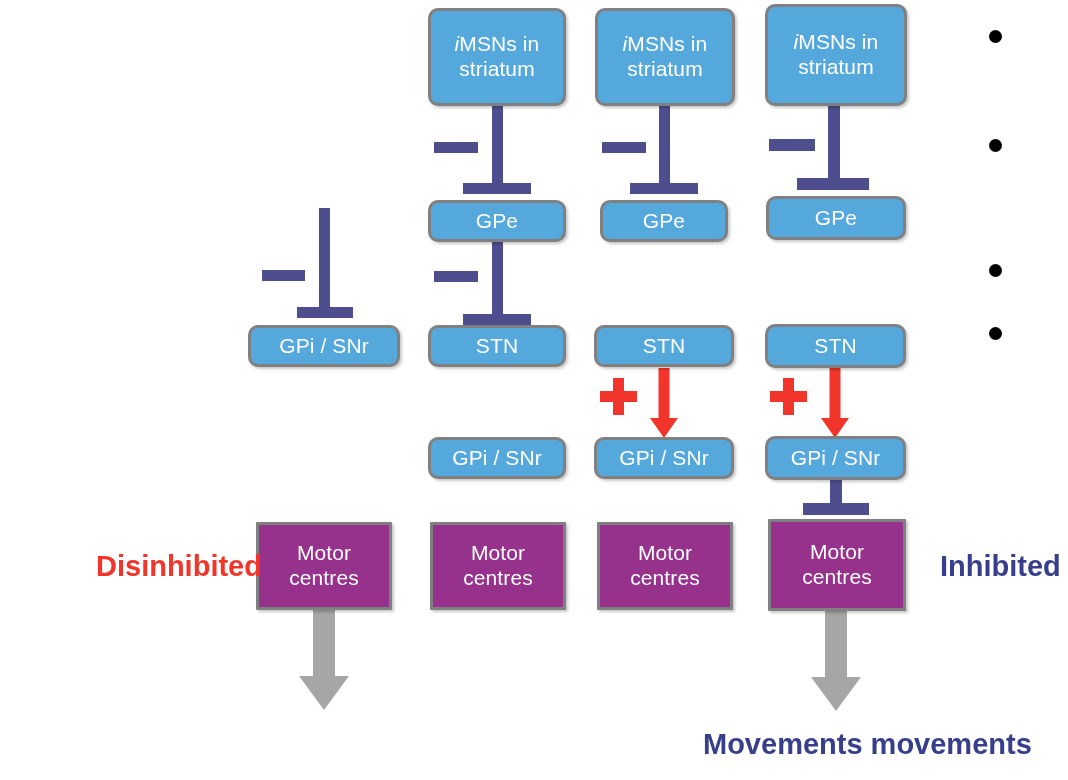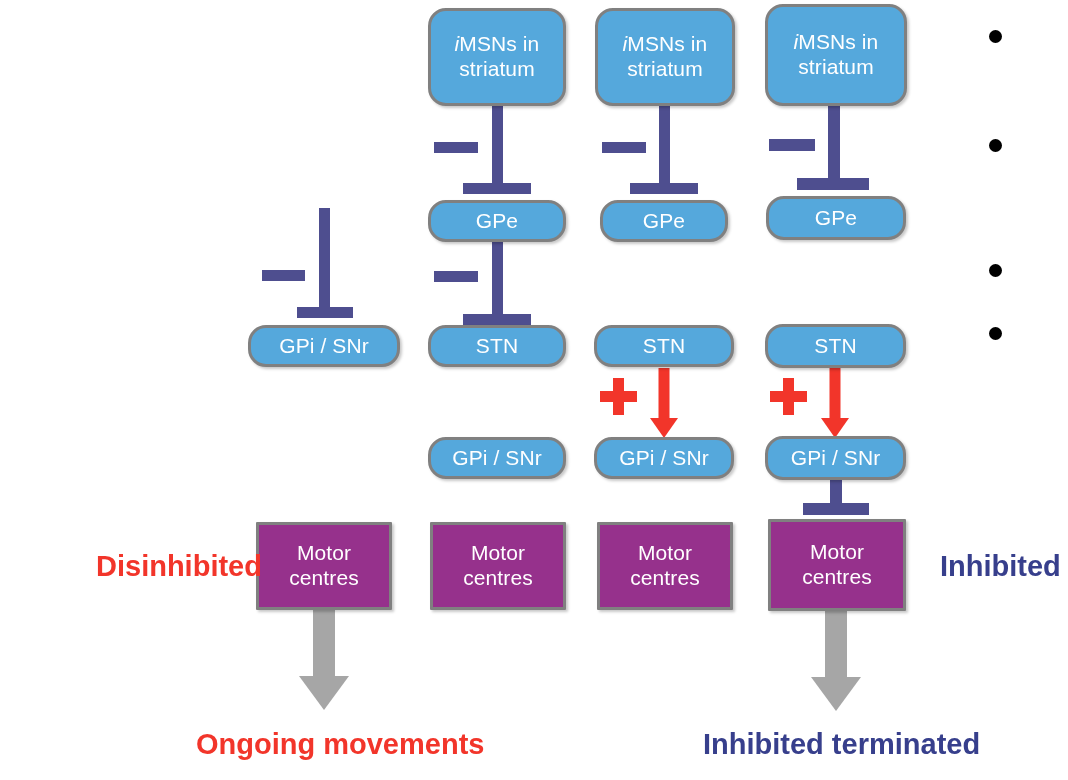--- a/index.html
+++ b/index.html
@@ -22,21 +22,21 @@
   
   .node {
     position: absolute;
     box-sizing: border-box;
     display: flex;
     align-items: center;
     justify-content: center;
     text-align: center;
     color: #ffffff;
     border: 3px solid #808080;
-    border-radius: 18px;
+    border-radius: 10px;
     font-size: 21px;
     line-height: 1.18;
     letter-spacing: 0.1px;
     box-shadow: 2px 2px 3px rgba(0,0,0,0.22);
     z-index: 5;
   }
   .node.blue   { background: #55a8dc; }
   .node.purple { background: #96318c; border-radius: 1px; }
   .node .txt { display: block; padding: 0 4px; }
   .node .ital { font-style: italic; }
@@ -159,21 +159,20 @@
     </span>
   </div>
 
   <div class="grey-arrow" style="left:294px; top:610px; width:60px; height:100px;">
     <div class="shaft" style="height:66px;"></div>
     <div class="head"></div>
   </div>
 
   <div class="caption red" style="left:62px; top:550px; font-size:29px;">Disinhibited</div>
 
-  <div class="caption red" style="left:162px; top:728px; font-size:29px;">Ongoing movements</div>
 
   <div class="node blue" style="left:428px; top:8px; width:138px; height:98px;">
     <span class="txt">
       <span class="ital">i</span><span>MSNs in</span><br>
       <span>striatum</span>
     </span>
   </div>
 
   <div class="inh-stem" style="left:492px; top:106px; width:11px; height:88px;"></div>
   <div class="inh-bar" style="left:463px; top:183px; width:68px; height:11px;"></div>
@@ -283,20 +282,20 @@
     </span>
   </div>
 
   <div class="grey-arrow" style="left:806px; top:611px; width:60px; height:100px;">
     <div class="shaft" style="height:66px;"></div>
     <div class="head"></div>
   </div>
 
   <div class="caption navy" style="left:906px; top:550px; font-size:29px;">Inhibited</div>
 
-  <div class="caption navy" style="left:669px; top:728px; font-size:29px;">Inhibited terminated</div>
+  <div class="caption navy" style="left:669px; top:728px; font-size:29px;">Movements movements</div>
 
   <div class="bullet" style="left:989px; top:30px;"></div>
   <div class="bullet" style="left:989px; top:139px;"></div>
   <div class="bullet" style="left:989px; top:264px;"></div>
   <div class="bullet" style="left:989px; top:327px;"></div>
 
 </div>
 
 </body></html>

